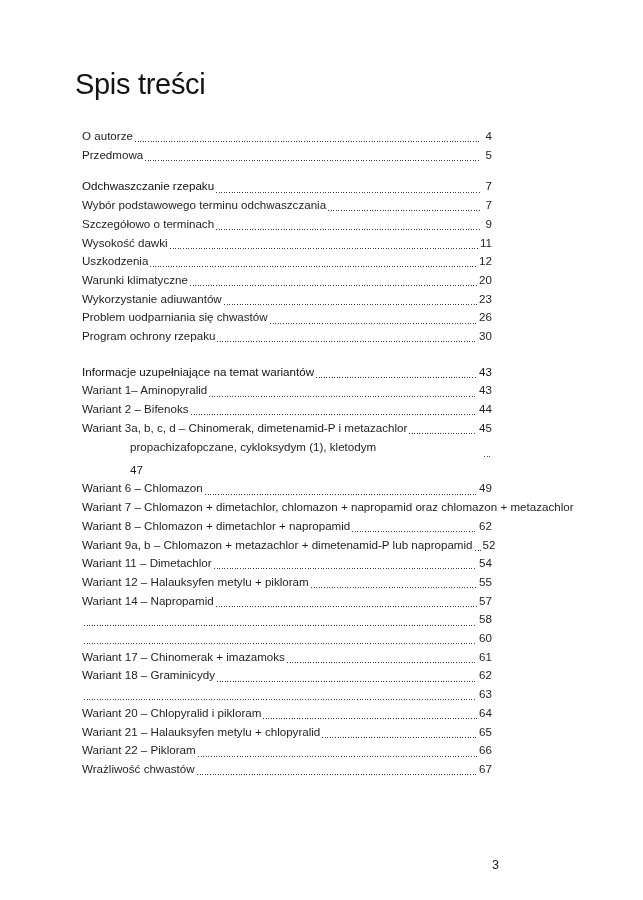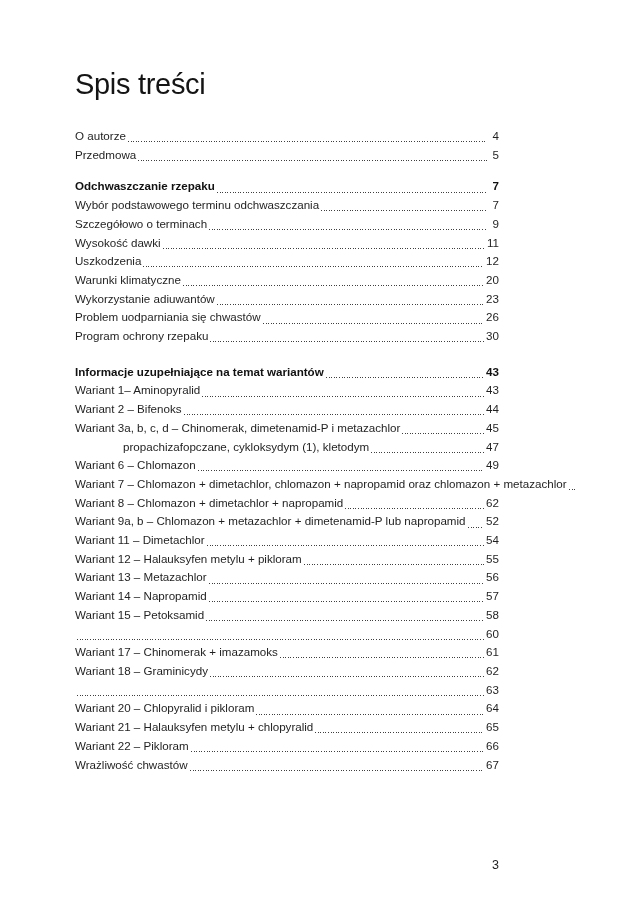--- a/index.html
+++ b/index.html
@@ -19,21 +19,21 @@
     overflow: hidden;
   }
   .title {
     font-size: 29px;
     line-height: 36px;
     font-weight: 400;
     letter-spacing: -0.3px;
     color: #141414;
     margin: 0 0 25px 0;
   }
-  .toc-group { margin: 0; }
+  .toc-group { margin: 7px; }
   .toc-group + .toc-group { margin-top: 13px; }
   .toc-group:last-child { margin-top: 17px; }
   .row {
     display: flex;
     align-items: baseline;
     font-size: 11.6px;
     line-height: 18.7px;
     color: #1f1f1f;
     white-space: nowrap;
   }
@@ -44,22 +44,22 @@
     height: 1px;
     align-self: flex-end;
     margin: 0 2px 3.5px 2px;
     background-image: repeating-linear-gradient(to right, #3e3e3e 0, #3e3e3e 1px, transparent 1px, transparent 2.6px);
   }
   .row .pg {
     flex: 0 0 auto;
     text-align: right;
     min-width: 10px;
   }
-  .row.bold { font-weight: 700; color: #111; }
-  .row.indent { padding-left: 48px; }
+  .row.bold { font-weight: 400; color: #111; }
+  .row.indent { padding-left: 48px; flex-direction: column; }
   .folio {
     position: absolute;
     right: 76px;
     bottom: 28px;
     font-size: 12.5px;
     color: #1f1f1f;
   }
 </style>
 </head>
 <body>
@@ -176,31 +176,25 @@
     <span class="label">Wariant 11 – Dimetachlor</span>
     <span class="dots"></span>
     <span class="pg">54</span>
   </div>
         <div class="row">
     <span class="label">Wariant 12 – Halauksyfen metylu + pikloram</span>
     <span class="dots"></span>
     <span class="pg">55</span>
   </div>
         <div class="row">
-    <span class="label">Wariant 13 – Metazachlor</span>
-    <span class="dots"></span>
-    <span class="pg">56</span>
-  </div>
-        <div class="row">
     <span class="label">Wariant 14 – Napropamid</span>
     <span class="dots"></span>
     <span class="pg">57</span>
   </div>
         <div class="row">
-    <span class="label">Wariant 15 – Petoksamid</span>
     <span class="dots"></span>
     <span class="pg">58</span>
   </div>
         <div class="row">
     <span class="dots"></span>
     <span class="pg">60</span>
   </div>
         <div class="row">
     <span class="label">Wariant 17 – Chinomerak + imazamoks</span>
     <span class="dots"></span>

